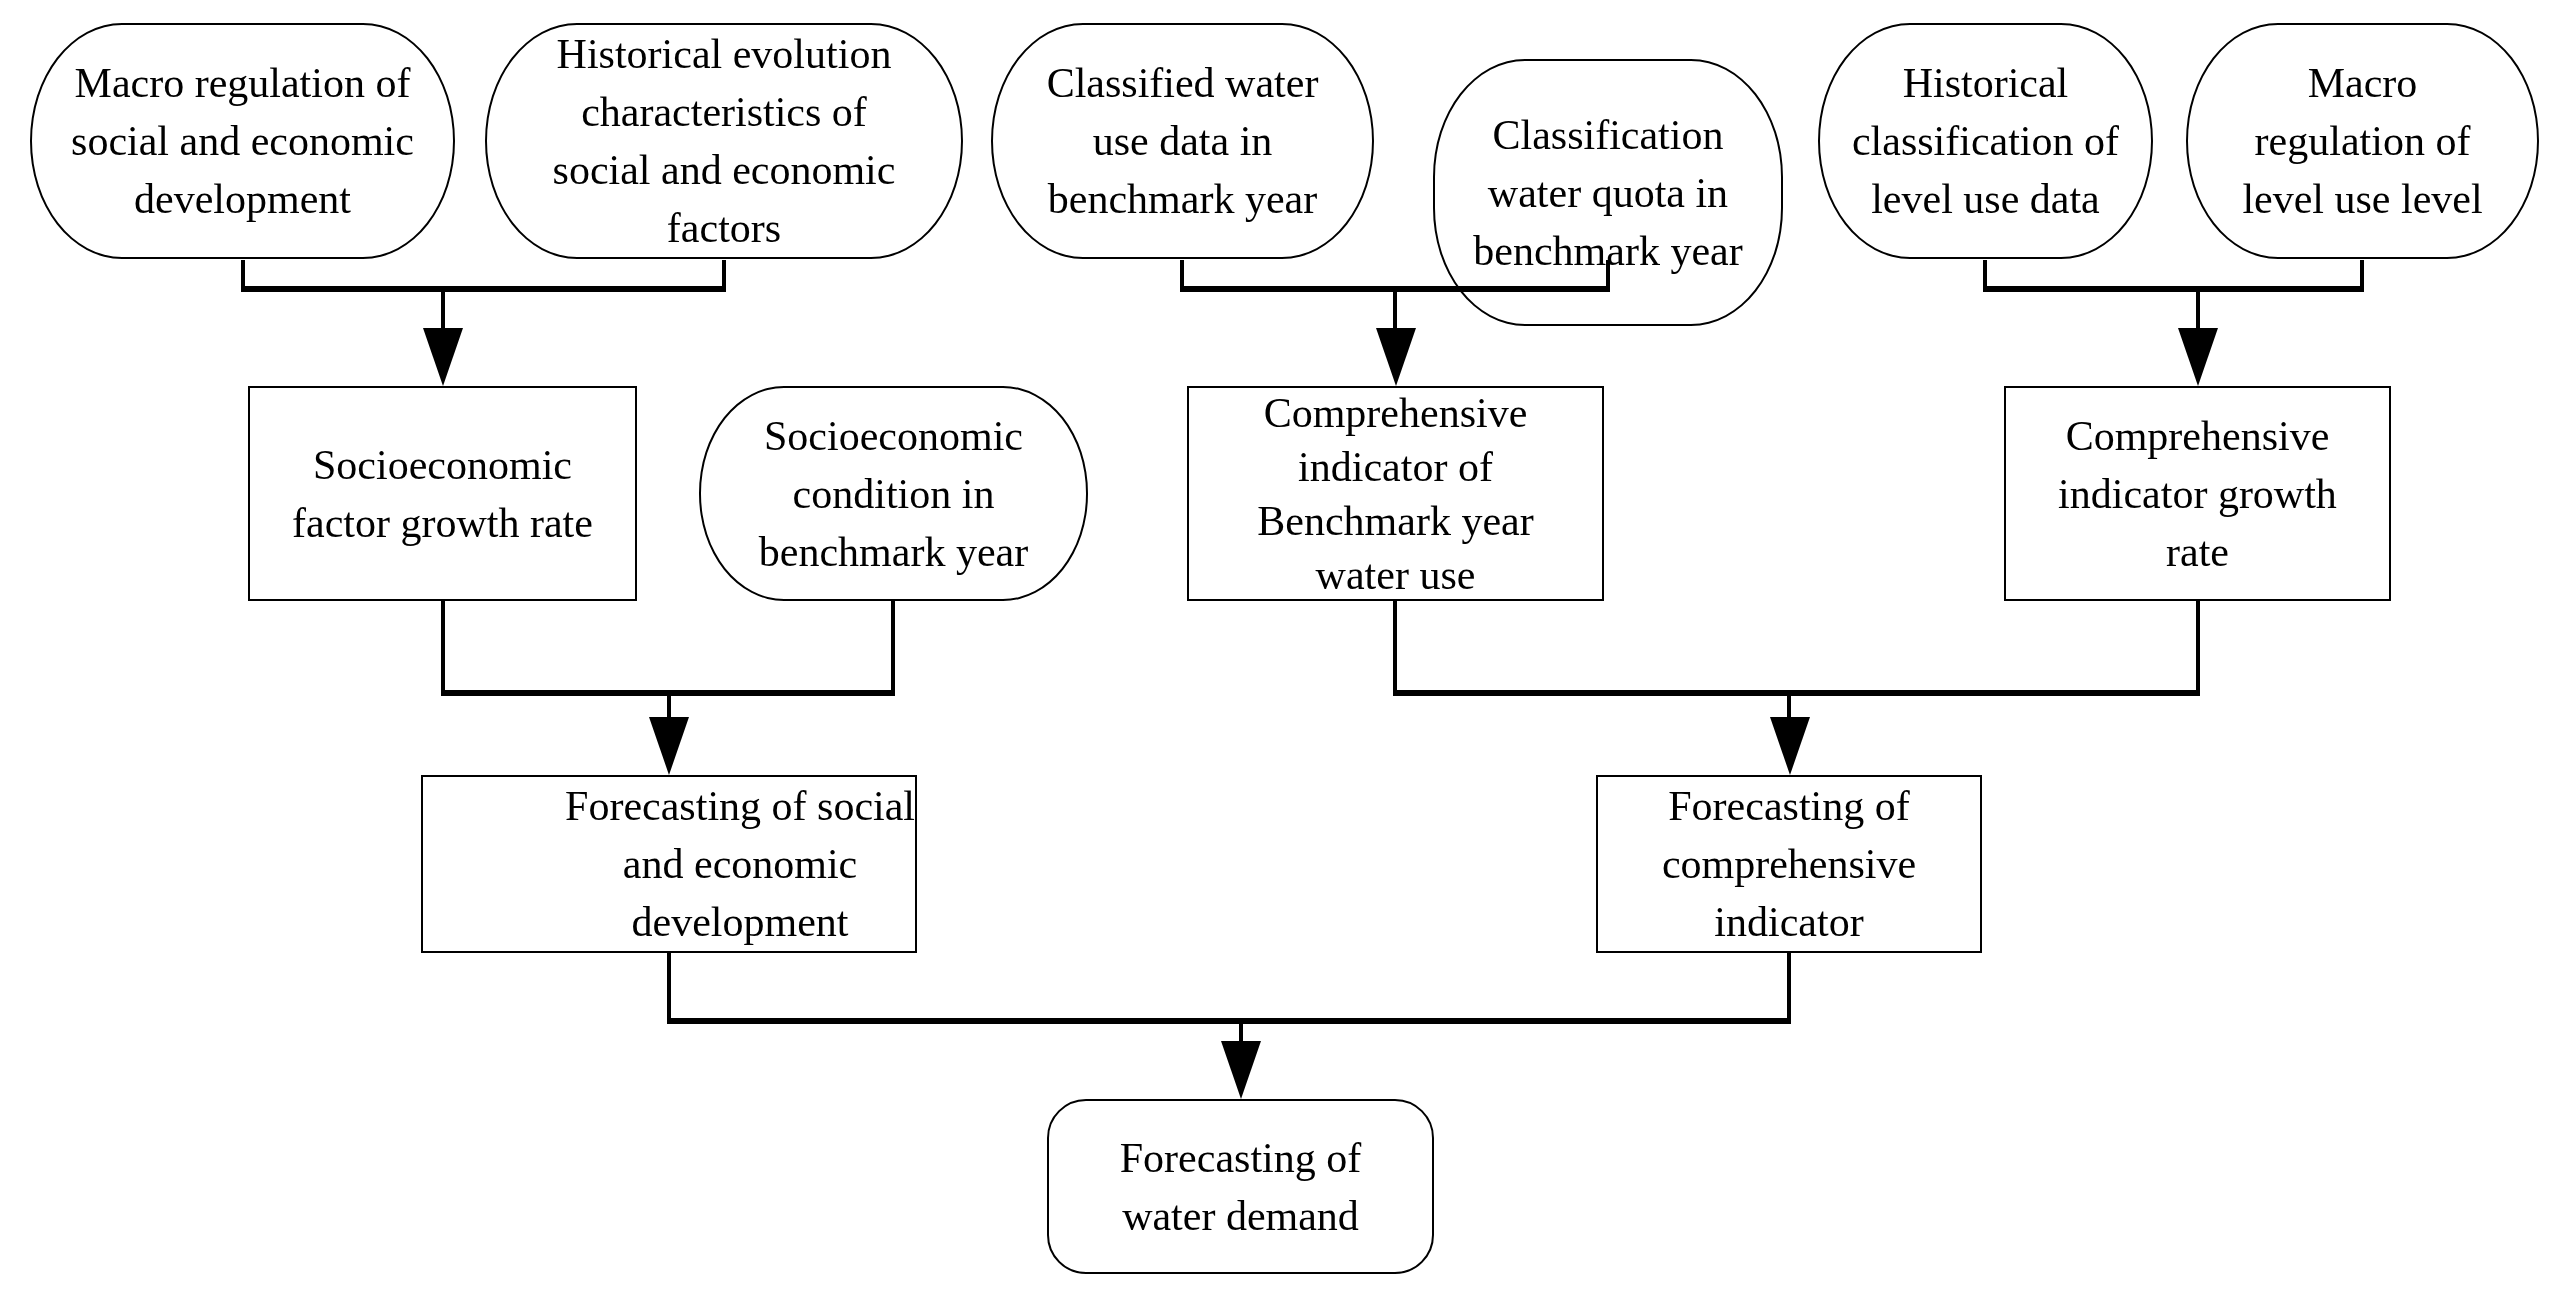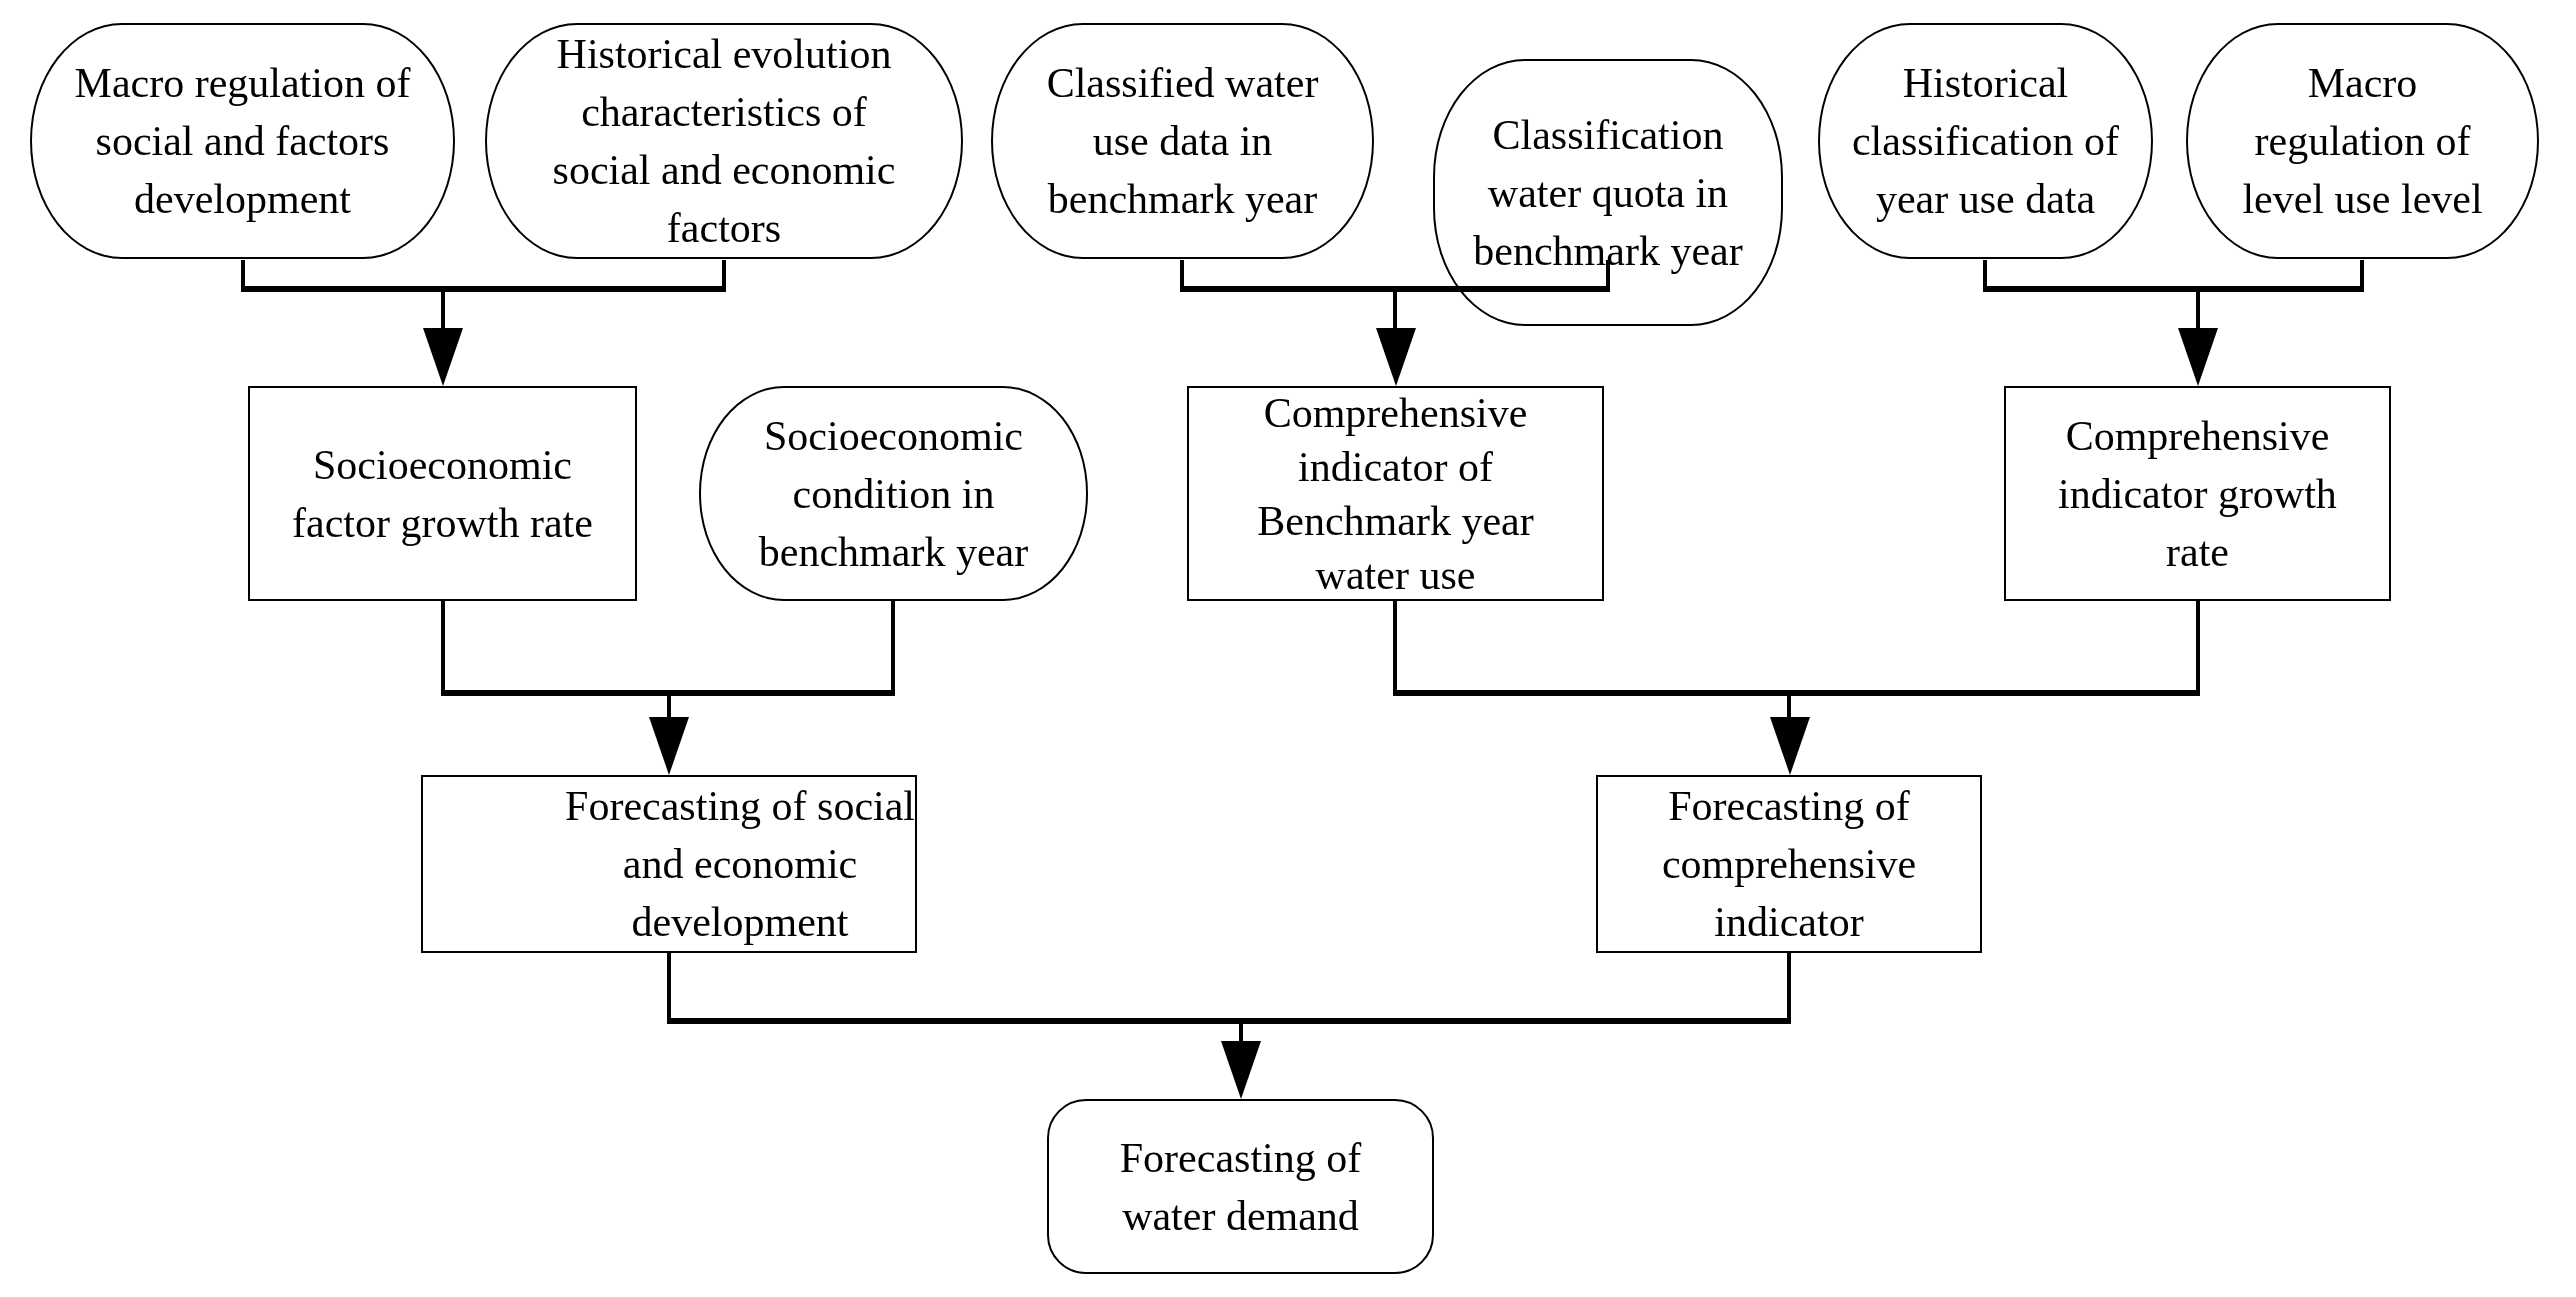--- a/index.html
+++ b/index.html
@@ -21,21 +21,21 @@
        border-left:20px solid transparent;border-right:20px solid transparent;
        border-top:58px solid #000;}
 </style>
 </head>
 <body>
 
 <div id="canvas">
 
   <div class="node stadium-lg" style="left:30px;top:23px;width:425px;height:236px;">
     <div class="label">Macro regulation of
-social and factors
+social and economic
 development</div>
   </div>
   <div class="node stadium-lg" style="left:485px;top:23px;width:478px;height:236px;">
     <div class="label">Historical evolution
 characteristics of
 social and economic
 factors</div>
   </div>
   <div class="node stadium-lg" style="left:991px;top:23px;width:383px;height:236px;">
     <div class="label">Classified water
@@ -43,21 +43,21 @@
 benchmark year</div>
   </div>
   <div class="node stadium-lg" style="left:1433px;top:23px;width:350px;height:267px;margin-top:36px;">
     <div class="label">Classification
 water quota in
 benchmark year</div>
   </div>
   <div class="node stadium-lg" style="left:1818px;top:23px;width:335px;height:236px;">
     <div class="label">Historical
 classification of
-year use data</div>
+level use data</div>
   </div>
   <div class="node stadium-lg" style="left:2186px;top:23px;width:353px;height:236px;">
     <div class="label">Macro
 regulation of
 level use level</div>
   </div>
 
   <div class="node" style="left:248px;top:386px;width:389px;height:215px;">
     <div class="label">Socioeconomic
 factor growth rate</div>

